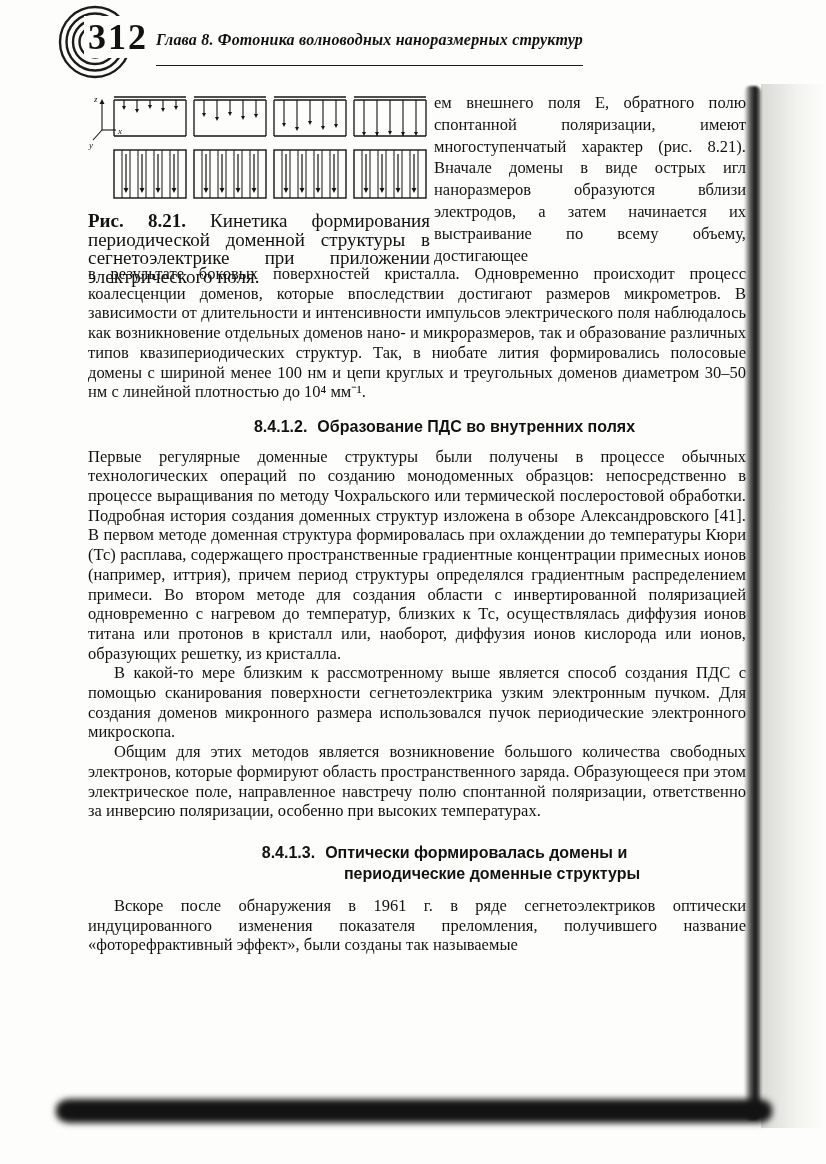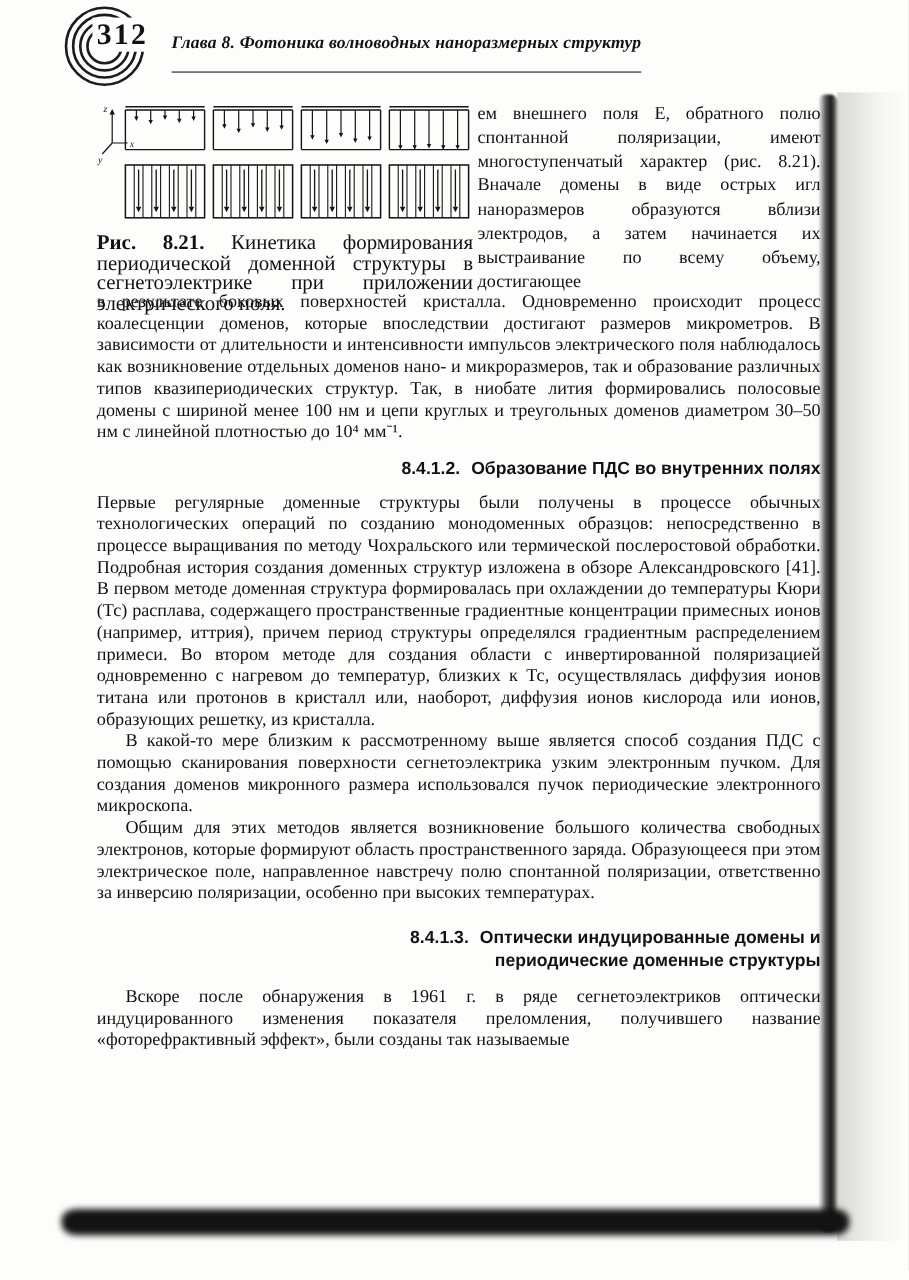--- a/index.html
+++ b/index.html
@@ -6,21 +6,21 @@
   html,body { background:#e9e9e7; }
   .page {
     position:relative; width:826px; height:1164px; margin:0 auto;
     background:#fdfdfb; overflow:hidden;
     font-family:"Liberation Serif", serif; color:#121212;
   }
   
   .logo { position:absolute; left:52px; top:2px; }
   .page-num {
     position:absolute; left:84px; top:16px; z-index:2;
-    font-size:27px; font-weight:bold; letter-spacing:2px;
+    font-size:36px; font-weight:bold; letter-spacing:2px;
     background:#fdfdfb; padding:0 4px;
   }
   .chapter {
     position:absolute; left:156px; top:31px;
     font-size:16px; font-weight:bold; font-style:italic;
     border-bottom:1.3px solid #1d1d1d; padding-bottom:16px;
     letter-spacing:.2px;
   }
   
   .figure-block { position:absolute; left:88px; top:90px; width:342px; }
@@ -35,21 +35,21 @@
     font-size:16.5px; line-height:21.8px; text-align:justify;
   }
   .main-col {
     position:absolute; left:88px; top:264px; width:658px;
     font-size:16.5px; line-height:19.7px; text-align:justify;
   }
   .main-col p { margin:0; }
   .indent { text-indent:26px; }
   .sec {
     font-family:"Liberation Sans", sans-serif;
-    font-size:16px; font-weight:bold; text-align:right;
+    font-size:16px; font-weight:bold; text-align:center;
   }
   .sec1 { margin:15px 0 10px 55px; }
   .sec2 { margin:21px 0 12px 55px; line-height:21px; }
   .sec2 .line2 { display:block; margin-left:95px; }
   .sec .num { margin-right:10px; }
   
   .shadow-right {
     position:absolute; left:744px; top:86px; width:17px; height:1034px;
     background:linear-gradient(to right, rgba(20,20,20,0) 0%, rgba(25,25,25,.75) 40%, #161616 68%, rgba(60,60,60,.55) 100%);
     border-radius:6px; filter:blur(1px);
@@ -145,21 +145,21 @@
   <div class="main-col">
     <p>в результате боковых поверхностей кристалла. Одновременно происходит процесс коалесценции доменов, которые впоследствии достигают размеров микрометров. В зависимости от длительности и интенсивности импульсов электрического поля наблюдалось как возникновение отдельных доменов нано- и микроразмеров, так и образование различных типов квазипериодических структур. Так, в ниобате лития формировались полосовые домены с шириной менее 100 нм и цепи круглых и треугольных доменов диаметром 30–50 нм с линейной плотностью до 10⁴ мм⁻¹.</p>
 
     <h3 class="sec sec1"><span class="num">8.4.1.2.</span><span>Образование ПДС во внутренних полях</span></h3>
 
     <p>Первые регулярные доменные структуры были получены в процессе обычных технологических операций по созданию монодоменных образцов: непосредственно в процессе выращивания по методу Чохральского или термической послеростовой обработки. Подробная история создания доменных структур изложена в обзоре Александровского [41]. В первом методе доменная структура формировалась при охлаждении до температуры Кюри (Тс) расплава, содержащего пространственные градиентные концентрации примесных ионов (например, иттрия), причем период структуры определялся градиентным распределением примеси. Во втором методе для создания области с инвертированной поляризацией одновременно с нагревом до температур, близких к Тс, осуществлялась диффузия ионов титана или протонов в кристалл или, наоборот, диффузия ионов кислорода или ионов, образующих решетку, из кристалла.</p>
     <p class="indent">В какой-то мере близким к рассмотренному выше является способ создания ПДС с помощью сканирования поверхности сегнетоэлектрика узким электронным пучком. Для создания доменов микронного размера использовался пучок периодические электронного микроскопа.</p>
     <p class="indent">Общим для этих методов является возникновение большого количества свободных электронов, которые формируют область пространственного заряда. Образующееся при этом электрическое поле, направленное навстречу полю спонтанной поляризации, ответственно за инверсию поляризации, особенно при высоких температурах.</p>
 
     <h3 class="sec sec2">
-      <span class="num">8.4.1.3.</span><span>Оптически индуцированные домены и</span>
+      <span class="num">8.4.1.3.</span><span>Оптически формировалась домены и</span>
       <span class="line2">периодические доменные структуры</span>
     </h3>
 
     <p class="indent">Вскоре после обнаружения в 1961 г. в ряде сегнетоэлектриков оптически индуцированного изменения показателя преломления, получившего название «фоторефрактивный эффект», были созданы так называемые</p>
   </div>
 
   <div class="page-edge-right"></div>
   <div class="shadow-right"></div>
   <div class="shadow-bottom"></div>
 </div>

